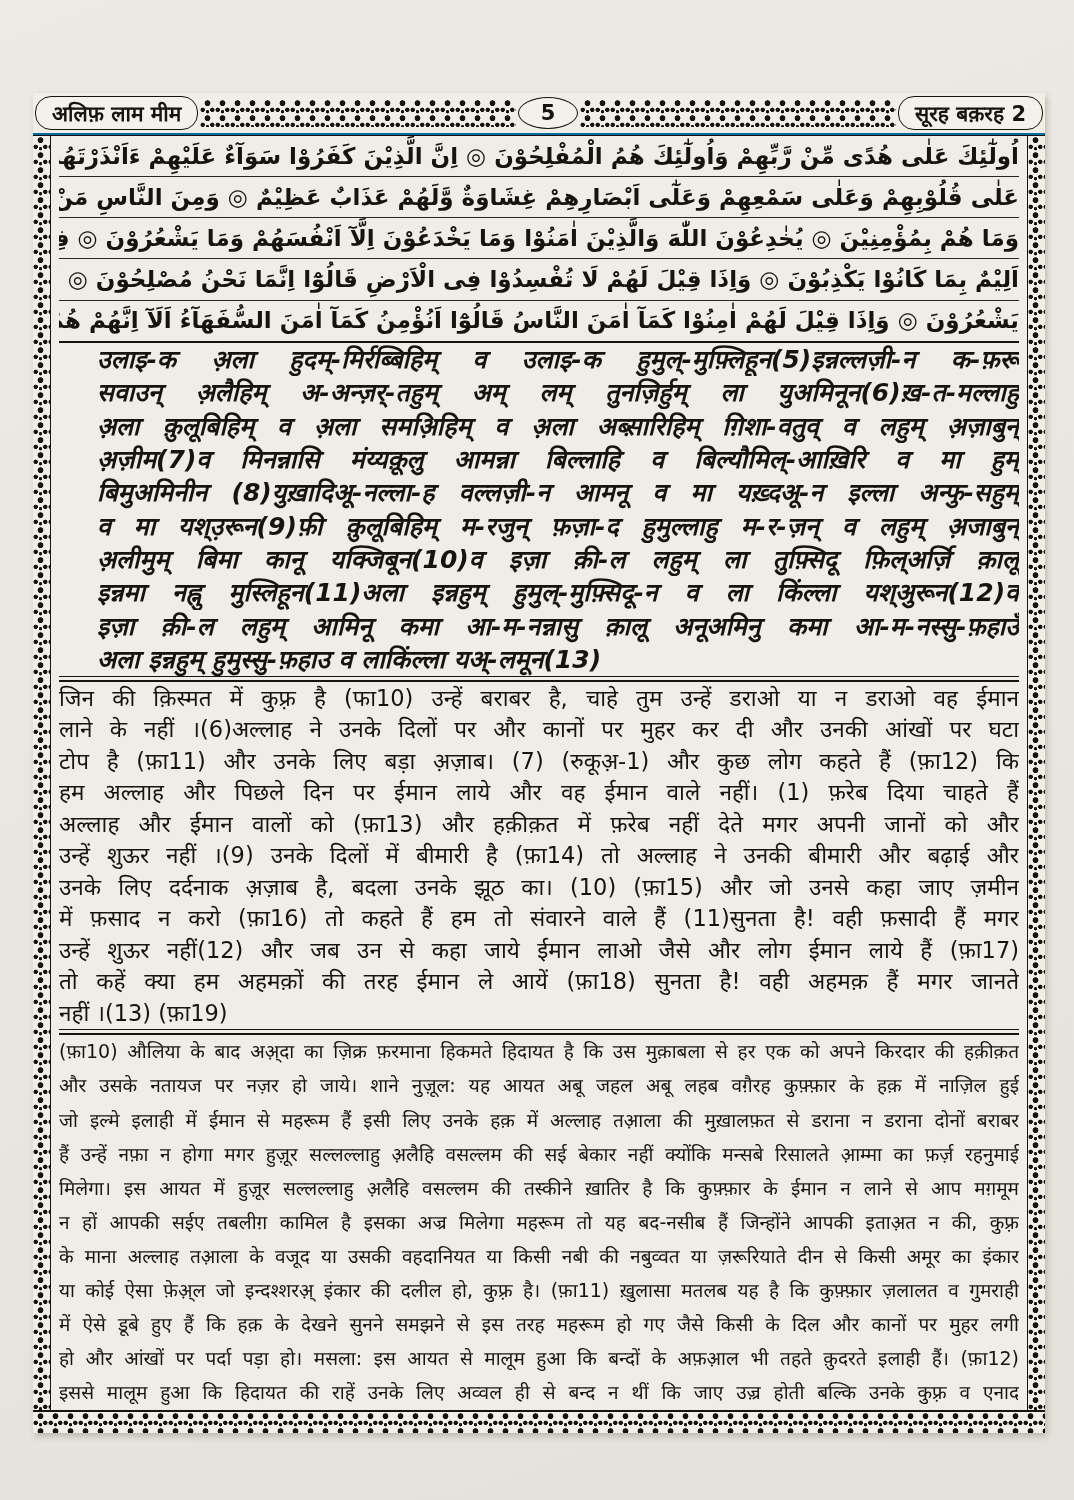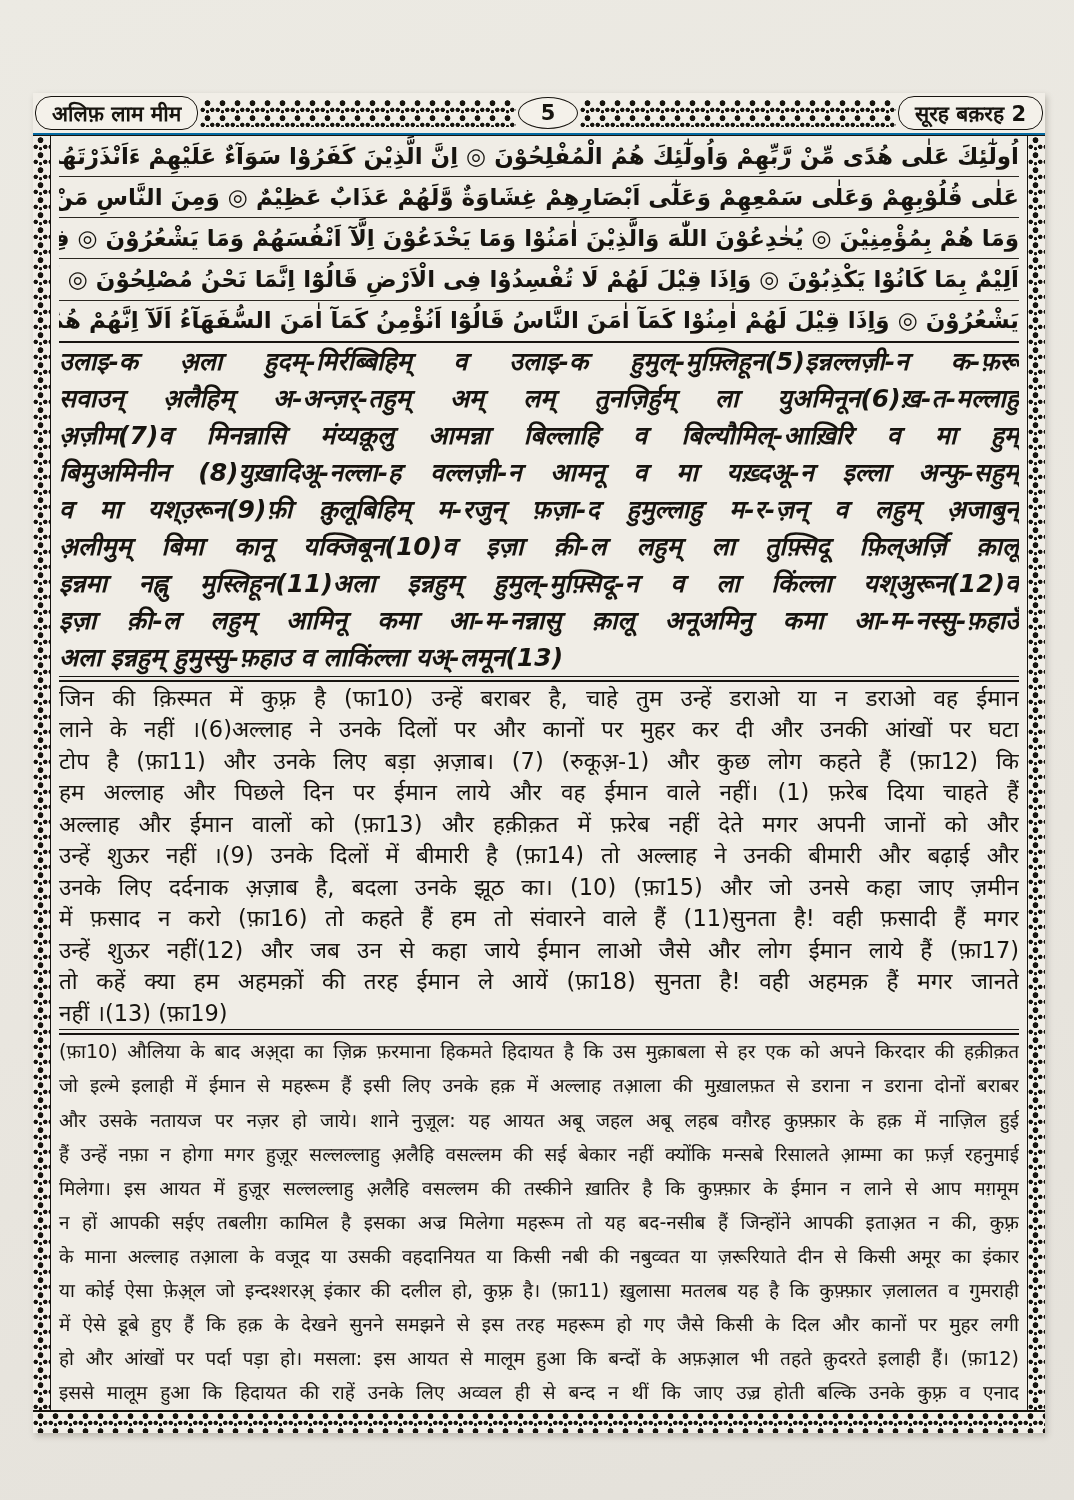--- a/index.html
+++ b/index.html
@@ -60,21 +60,21 @@
   .line.nojust>span{text-align-last:left;}
   
   .sec-arabic{height:216px;}
   .arabic-line{direction:rtl;font-size:23px;font-weight:bold;}
   .arabic-line>span{text-align-last:justify;}
   .sec-arabic .line{border-bottom:1px solid #2a2620;}
   .sec-arabic .line:last-child{border-bottom:none;}
   .sep{border-top:1.2px solid #17140f;border-bottom:2.4px solid #17140f;height:3px;}
   .sep.thin{height:0;border-bottom:none;border-top:2.2px solid #17140f;}
   
-  .sec-translit{height:352px;}
+  .sec-translit{height:352px;margin-left:38px;}
   .sec-translit .line{font-style:italic;font-weight:600;font-size:25px;}
   
   .sec-trans{height:366px;}
   .sec-trans .line{font-size:22.5px;}
   
   .sec-comm{height:396px;}
   .sec-comm .line{font-size:19px;}
 </style>
 </head>
 <body>
@@ -115,20 +115,23 @@
       <div class="sep thin"></div>
 
       <div class="sec sec-translit">
         <div class="line">
             <span>उलाइ-क अ़ला हुदम्-मिर्रब्बिहिम् व उलाइ-क हुमुल्-मुफ़्लिहून(5)इन्नल्लज़ी-न क-फ़रू</span>
           </div>
         <div class="line">
             <span>सवाउन् अ़लैहिम् अ-अन्ज़र्-तहुम् अम् लम् तुनज़िर्हुम् ला युअमिनून(6)ख़-त-मल्लाहु</span>
           </div>
         <div class="line">
+            <span>अ़ला क़ुलूबिहिम् व अ़ला समअ़िहिम् व अ़ला अब्स़ारिहिम् ग़िशा-वतुव् व लहुम् अ़ज़ाबुन्</span>
+          </div>
+        <div class="line">
             <span>अ़ज़ीम(7)व मिनन्नासि मंय्यक़ूलु आमन्ना बिल्लाहि व बिल्यौमिल्-आख़िरि व मा हुम्</span>
           </div>
         <div class="line">
             <span>बिमुअमिनीन (8)युख़ादिअू-नल्ला-ह वल्लज़ी-न आमनू व मा यख़्दअू-न इल्ला अन्फु-सहुम्</span>
           </div>
         <div class="line">
             <span>व मा यश्उ़रून(9)फ़ी क़ुलूबिहिम् म-रजुन् फ़ज़ा-द हुमुल्लाहु म-र-ज़न् व लहुम् अ़जाबुन्</span>
           </div>
         <div class="line">
             <span>अ़लीमुम् बिमा कानू यक्जिबून(10)व इज़ा क़ी-ल लहुम् ला तुफ़्सिदू फ़िल्अर्ज़ि क़ालू</span>
@@ -182,24 +185,24 @@
           </div>
       </div>
 
       <div class="sep"></div>
 
       <div class="sec sec-comm">
         <div class="line">
             <span>(फ़ा10) औलिया के बाद अअ़्दा का ज़िक्र फ़रमाना हिकमते हिदायत है कि उस मुक़ाबला से हर एक को अपने किरदार की हक़ीक़त</span>
           </div>
         <div class="line">
+            <span>और उसके नतायज पर नज़र हो जाये। शाने नुज़ूल: यह आयत अबू जहल अबू लहब वग़ैरह कुफ़्फ़ार के हक़ में नाज़िल हुई</span>
+          </div>
+        <div class="line">
             <span>जो इल्मे इलाही में ईमान से महरूम हैं इसी लिए उनके हक़ में अल्लाह तआ़ला की मुख़ालफ़त से डराना न डराना दोनों बराबर</span>
-          </div>
-        <div class="line">
-            <span>और उसके नतायज पर नज़र हो जाये। शाने नुज़ूल: यह आयत अबू जहल अबू लहब वग़ैरह कुफ़्फ़ार के हक़ में नाज़िल हुई</span>
           </div>
         <div class="line">
             <span>हैं उन्हें नफ़ा न होगा मगर हुज़ूर सल्लल्लाहु अ़लैहि वसल्लम की सई बेकार नहीं क्योंकि मन्सबे रिसालते आ़म्मा का फ़र्ज़ रहनुमाई</span>
           </div>
         <div class="line">
             <span>मिलेगा। इस आयत में हुज़ूर सल्लल्लाहु अ़लैहि वसल्लम की तस्कीने ख़ातिर है कि कुफ़्फ़ार के ईमान न लाने से आप मग़मूम</span>
           </div>
         <div class="line">
             <span>न हों आपकी सईए तबलीग़ कामिल है इसका अज्र मिलेगा महरूम तो यह बद-नसीब हैं जिन्होंने आपकी इताअ़त न की, कुफ़्र</span>
           </div>

